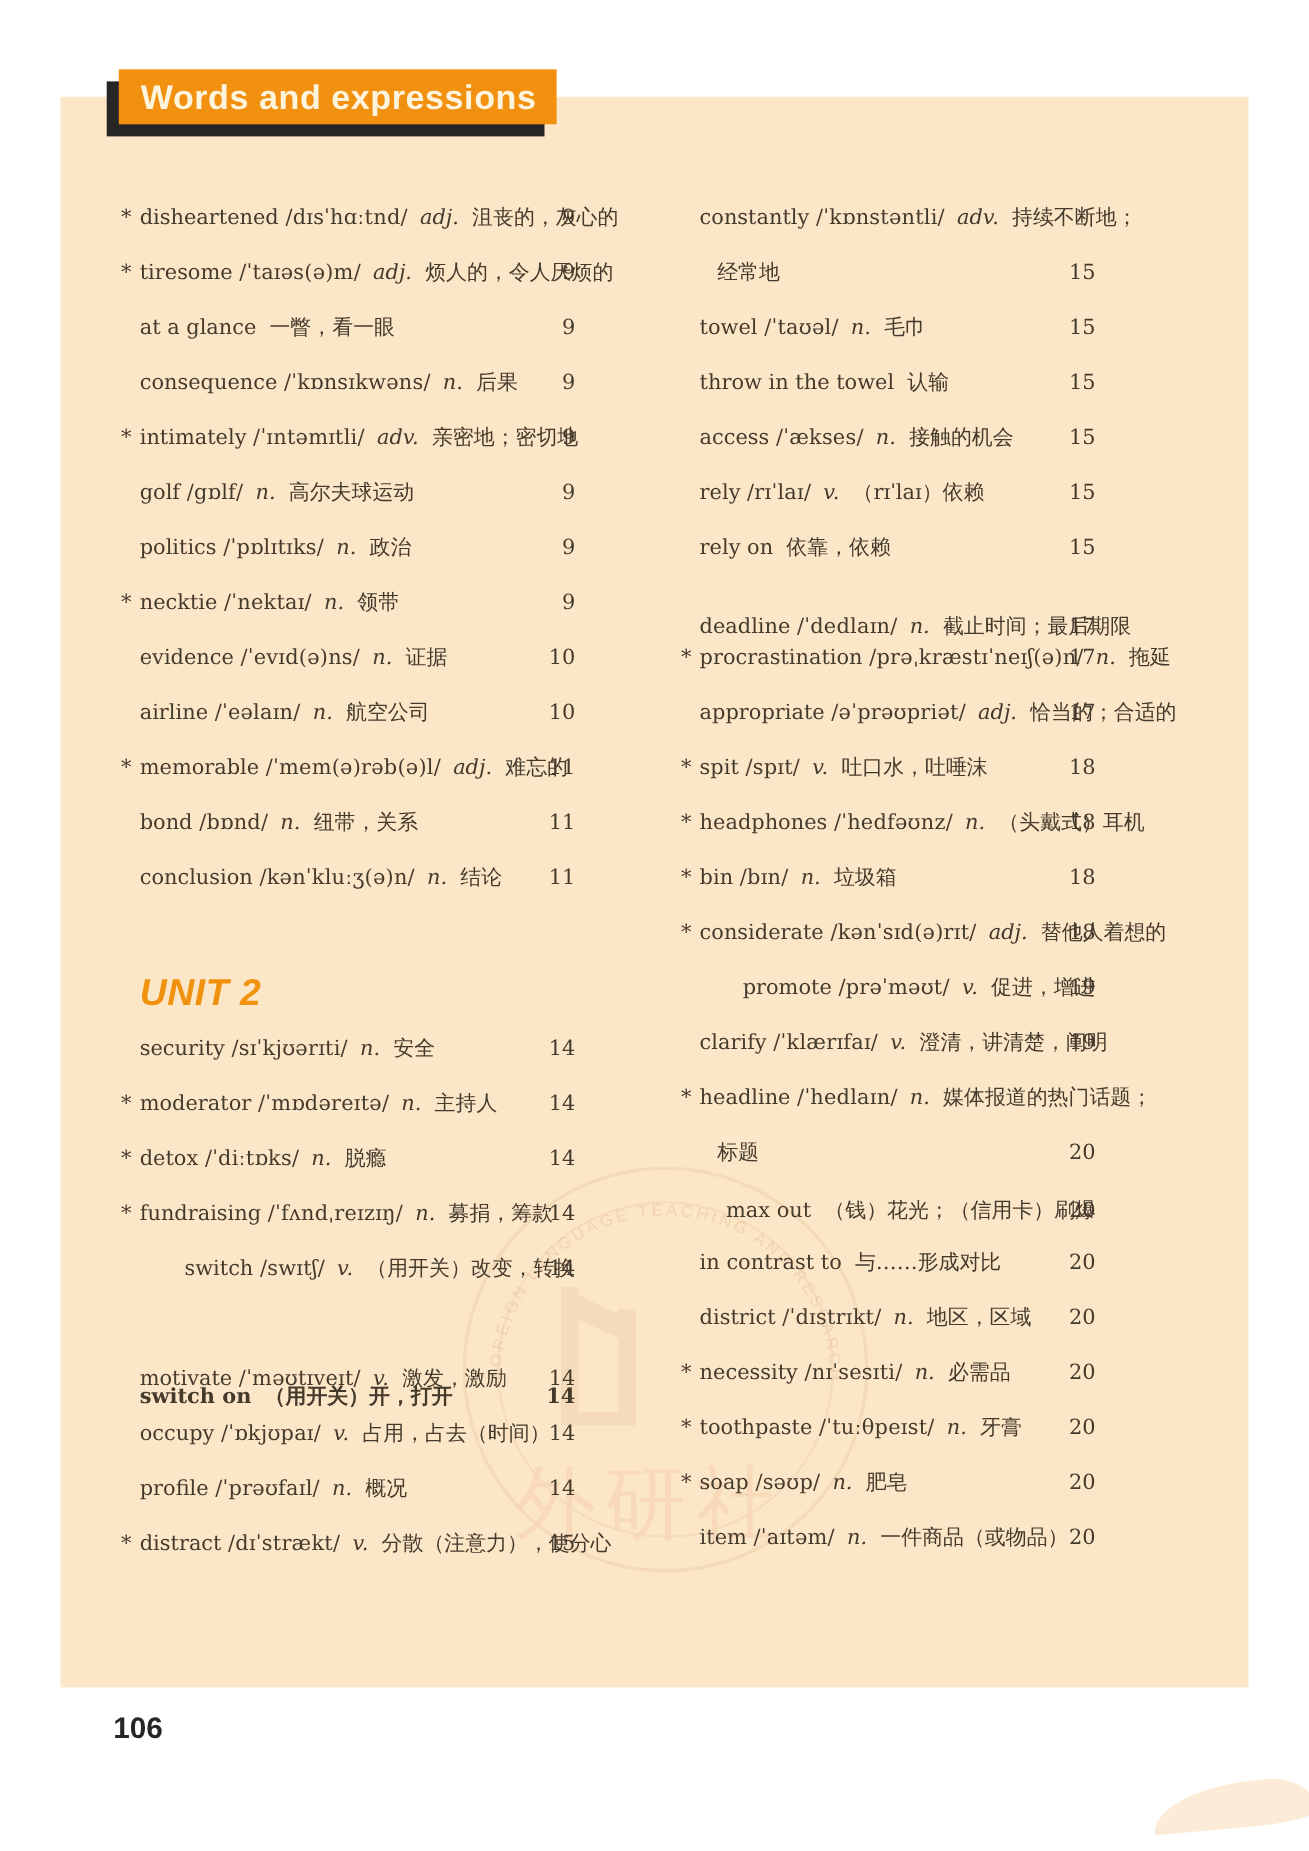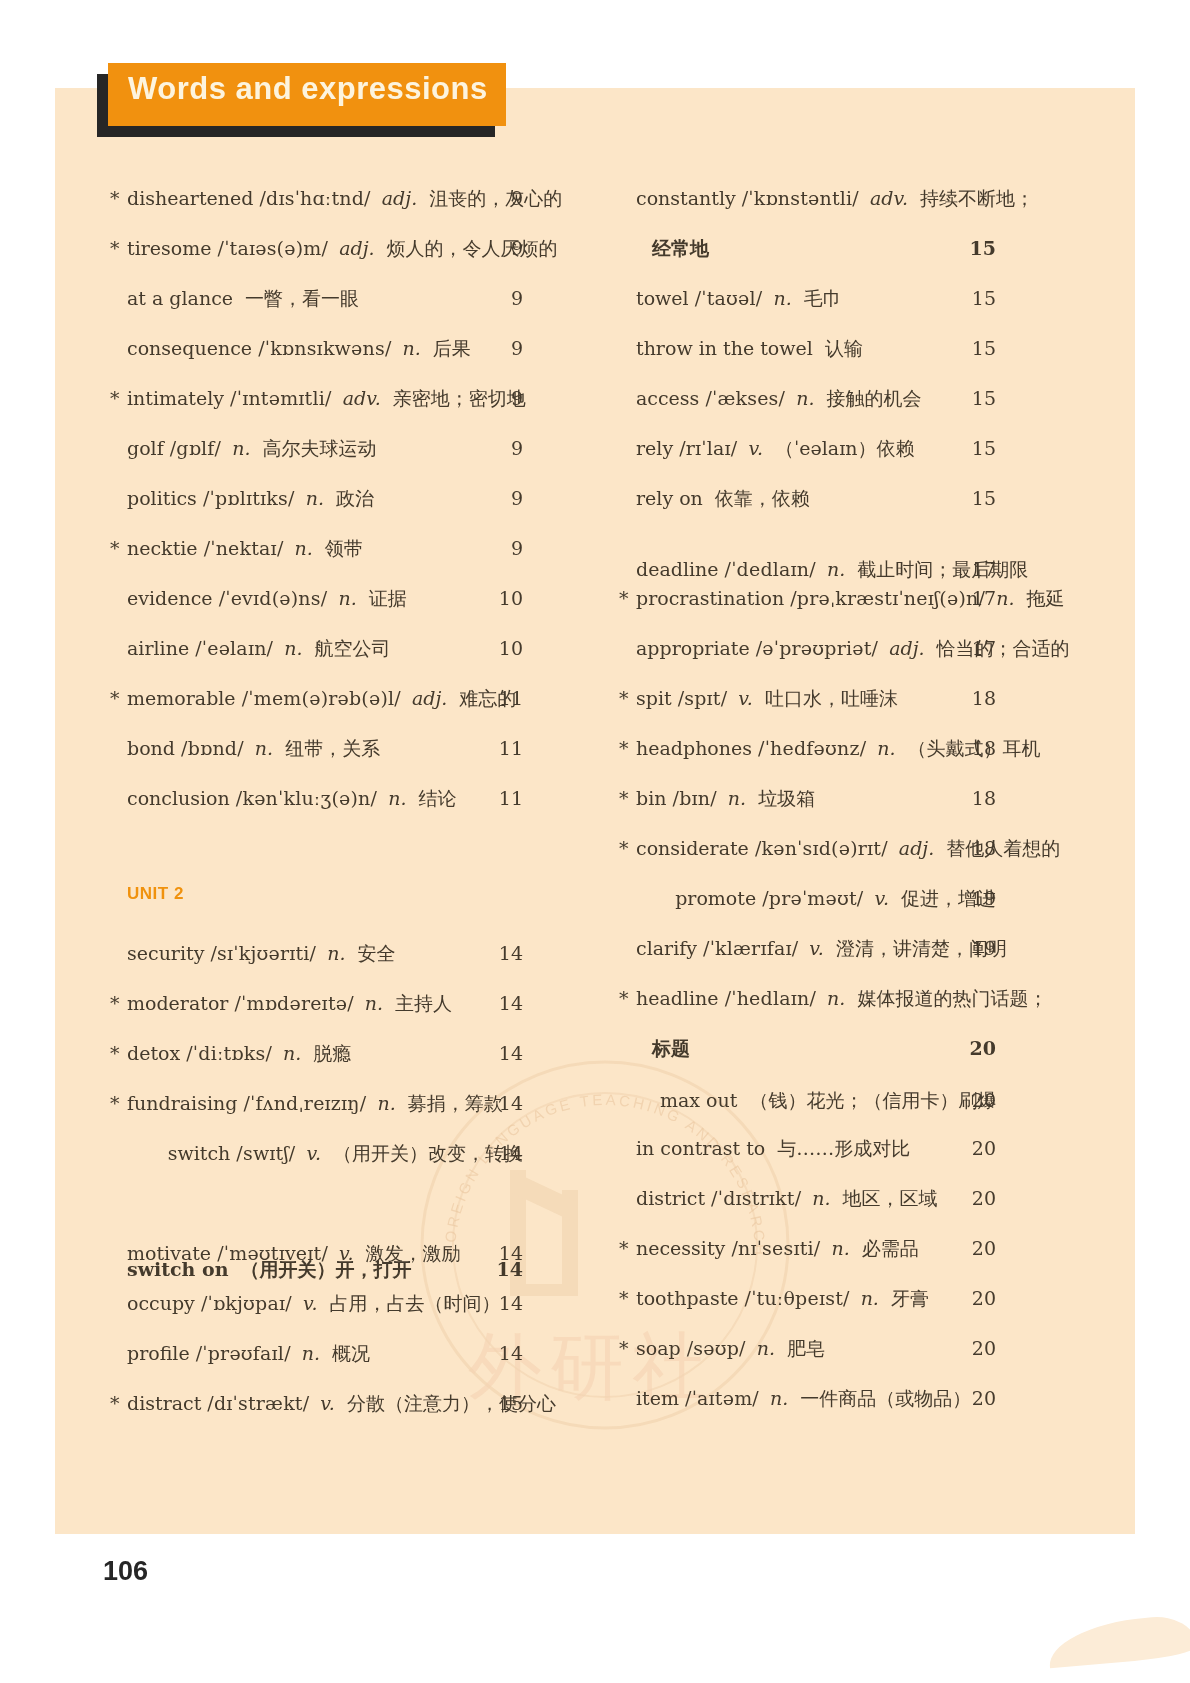--- a/index.html
+++ b/index.html
@@ -5,44 +5,44 @@
   html,body{margin:0;padding:0;}
   body{
     width:1190px;height:1683px;position:relative;background:#ffffff;overflow:hidden;
     font-family:"DejaVu Serif","Liberation Serif",serif;
   }
   .panel{
     position:absolute;left:55px;top:88px;width:1080px;height:1446px;
     background:#fce6c8;z-index:0;
   }
   .badge{
-    position:absolute;left:108px;top:63px;width:398px;height:63px;
+    position:absolute;left:108px;top:63px;width:398px;height:50px;
     background:#f1910f;box-shadow:-11px 11px 0 #262626;
     font-family:"Liberation Sans",sans-serif;font-weight:bold;font-size:31px;
     color:#fdf4de;line-height:52px;padding-left:20px;box-sizing:border-box;
     letter-spacing:0.5px;z-index:3;
   }
   .col{position:absolute;top:0;z-index:2;}
   #col-left{left:127px;width:396px;}
   #col-right{left:636px;width:360px;}
   .row{
     position:absolute;left:0;right:0;height:34px;line-height:34px;
     font-size:19px;color:#443a2c;white-space:nowrap;
   }
   .row .star{position:absolute;left:-17px;top:0;font-size:19px;color:#443a2c;}
   .row .ph{letter-spacing:0.2px;}
   .row .pos{font-style:italic;margin-left:5px;margin-top:31px;}
   .row .def{margin-left:12px;font-family:"DejaVu Serif","Liberation Serif",serif,sans-serif;}
   .row .pg{position:absolute;right:0;top:0;}
-  .row.cont{padding-left:16px;font-weight:bold;}
+  .row.cont{padding-left:16px;}
   .row.cont .def{margin-left:0;}
   .unit{
     position:absolute;left:127px;top:884px;z-index:2;
     font-family:"Liberation Sans",sans-serif;font-weight:bold;
-    font-size:17px;color:#f0920e;letter-spacing:0.5px;
+    font-size:34px;color:#f0920e;letter-spacing:0.5px;font-style:italic;
   }
   .pageno{
     position:absolute;left:103px;top:1556px;z-index:2;
     font-family:"Liberation Sans",sans-serif;font-weight:bold;
     font-size:27px;color:#262626;
   }
   .watermark{position:absolute;left:410px;top:1040px;z-index:1;opacity:0.55;}
   .swoosh{
     position:absolute;left:1048px;top:1620px;width:148px;height:42px;z-index:0;
     background:#fcecd7;border-radius:70% 30% 45% 60% / 100% 75% 25% 0%;
@@ -102,21 +102,21 @@
     <div class="row" style="top: 1286px;"><span class="w">occupy</span> <span class="ph">/ˈɒkjʊpaɪ/</span> <span class="pos">v.</span><span class="def">占用，占去（时间）</span><span class="pg">14</span></div>
     <div class="row" style="top: 1336px;"><span class="w">profile</span> <span class="ph">/ˈprəʊfaɪl/</span> <span class="pos">n.</span><span class="def">概况</span><span class="pg">14</span></div>
     <div class="row" style="top: 1386px;"><span class="star">*</span><span class="w">distract</span> <span class="ph">/dɪˈstrækt/</span> <span class="pos">v.</span><span class="def">分散（注意力），使分心</span><span class="pg">15</span></div>
   </div>
 <div class="col" id="col-right">
     <div class="row" style="top: 181px;"><span class="w">constantly</span> <span class="ph">/ˈkɒnstəntli/</span> <span class="pos">adv.</span><span class="def">持续不断地；</span></div>
     <div class="row cont" style="top: 231px;"><span class="def">经常地</span><span class="pg">15</span></div>
     <div class="row" style="top: 281px;"><span class="w">towel</span> <span class="ph">/ˈtaʊəl/</span> <span class="pos">n.</span><span class="def">毛巾</span><span class="pg">15</span></div>
     <div class="row" style="top: 331px;"><span class="w">throw in the towel</span><span class="def">认输</span><span class="pg">15</span></div>
     <div class="row" style="top: 381px;"><span class="w">access</span> <span class="ph">/ˈækses/</span> <span class="pos">n.</span><span class="def">接触的机会</span><span class="pg">15</span></div>
-    <div class="row" style="top: 431px;"><span class="w">rely</span> <span class="ph">/rɪˈlaɪ/</span> <span class="pos">v.</span><span class="def">（ˈeəlaɪn）依赖</span><span class="pg">15</span></div>
+    <div class="row" style="top: 431px;"><span class="w">rely</span> <span class="ph">/rɪˈlaɪ/</span> <span class="pos">v.</span><span class="def">（rɪˈlaɪ）依赖</span><span class="pg">15</span></div>
     <div class="row" style="top: 481px;"><span class="w">rely on</span><span class="def">依靠，依赖</span><span class="pg">15</span></div>
     <div class="row" style="top: 552px;"><span class="w">deadline</span> <span class="ph">/ˈdedlaɪn/</span> <span class="pos">n.</span><span class="def">截止时间；最后期限</span><span class="pg">17</span></div>
     <div class="row" style="top: 581px;"><span class="star">*</span><span class="w">procrastination</span> <span class="ph">/prəˌkræstɪˈneɪʃ(ə)n/</span> <span class="pos">n.</span><span class="def">拖延</span><span class="pg">17</span></div>
     <div class="row" style="top: 631px;"><span class="w">appropriate</span> <span class="ph">/əˈprəʊpriət/</span> <span class="pos">adj.</span><span class="def">恰当的；合适的</span><span class="pg">17</span></div>
     <div class="row" style="top: 681px;"><span class="star">*</span><span class="w">spit</span> <span class="ph">/spɪt/</span> <span class="pos">v.</span><span class="def">吐口水，吐唾沫</span><span class="pg">18</span></div>
     <div class="row" style="top: 731px;"><span class="star">*</span><span class="w">headphones</span> <span class="ph">/ˈhedfəʊnz/</span> <span class="pos">n.</span><span class="def">（头戴式）耳机</span><span class="pg">18</span></div>
     <div class="row" style="top: 781px;"><span class="star">*</span><span class="w">bin</span> <span class="ph">/bɪn/</span> <span class="pos">n.</span><span class="def">垃圾箱</span><span class="pg">18</span></div>
     <div class="row" style="top: 831px;"><span class="star">*</span><span class="w">considerate</span> <span class="ph">/kənˈsɪd(ə)rɪt/</span> <span class="pos">adj.</span><span class="def">替他人着想的</span><span class="pg">18</span></div>
     <div class="row" style="top: 881px; text-align: right;"><span class="w">promote</span> <span class="ph">/prəˈməʊt/</span> <span class="pos">v.</span><span class="def">促进，增进</span><span class="pg">19</span></div>
     <div class="row" style="top: 931px;"><span class="w">clarify</span> <span class="ph">/ˈklærɪfaɪ/</span> <span class="pos">v.</span><span class="def">澄清，讲清楚，阐明</span><span class="pg">19</span></div>

